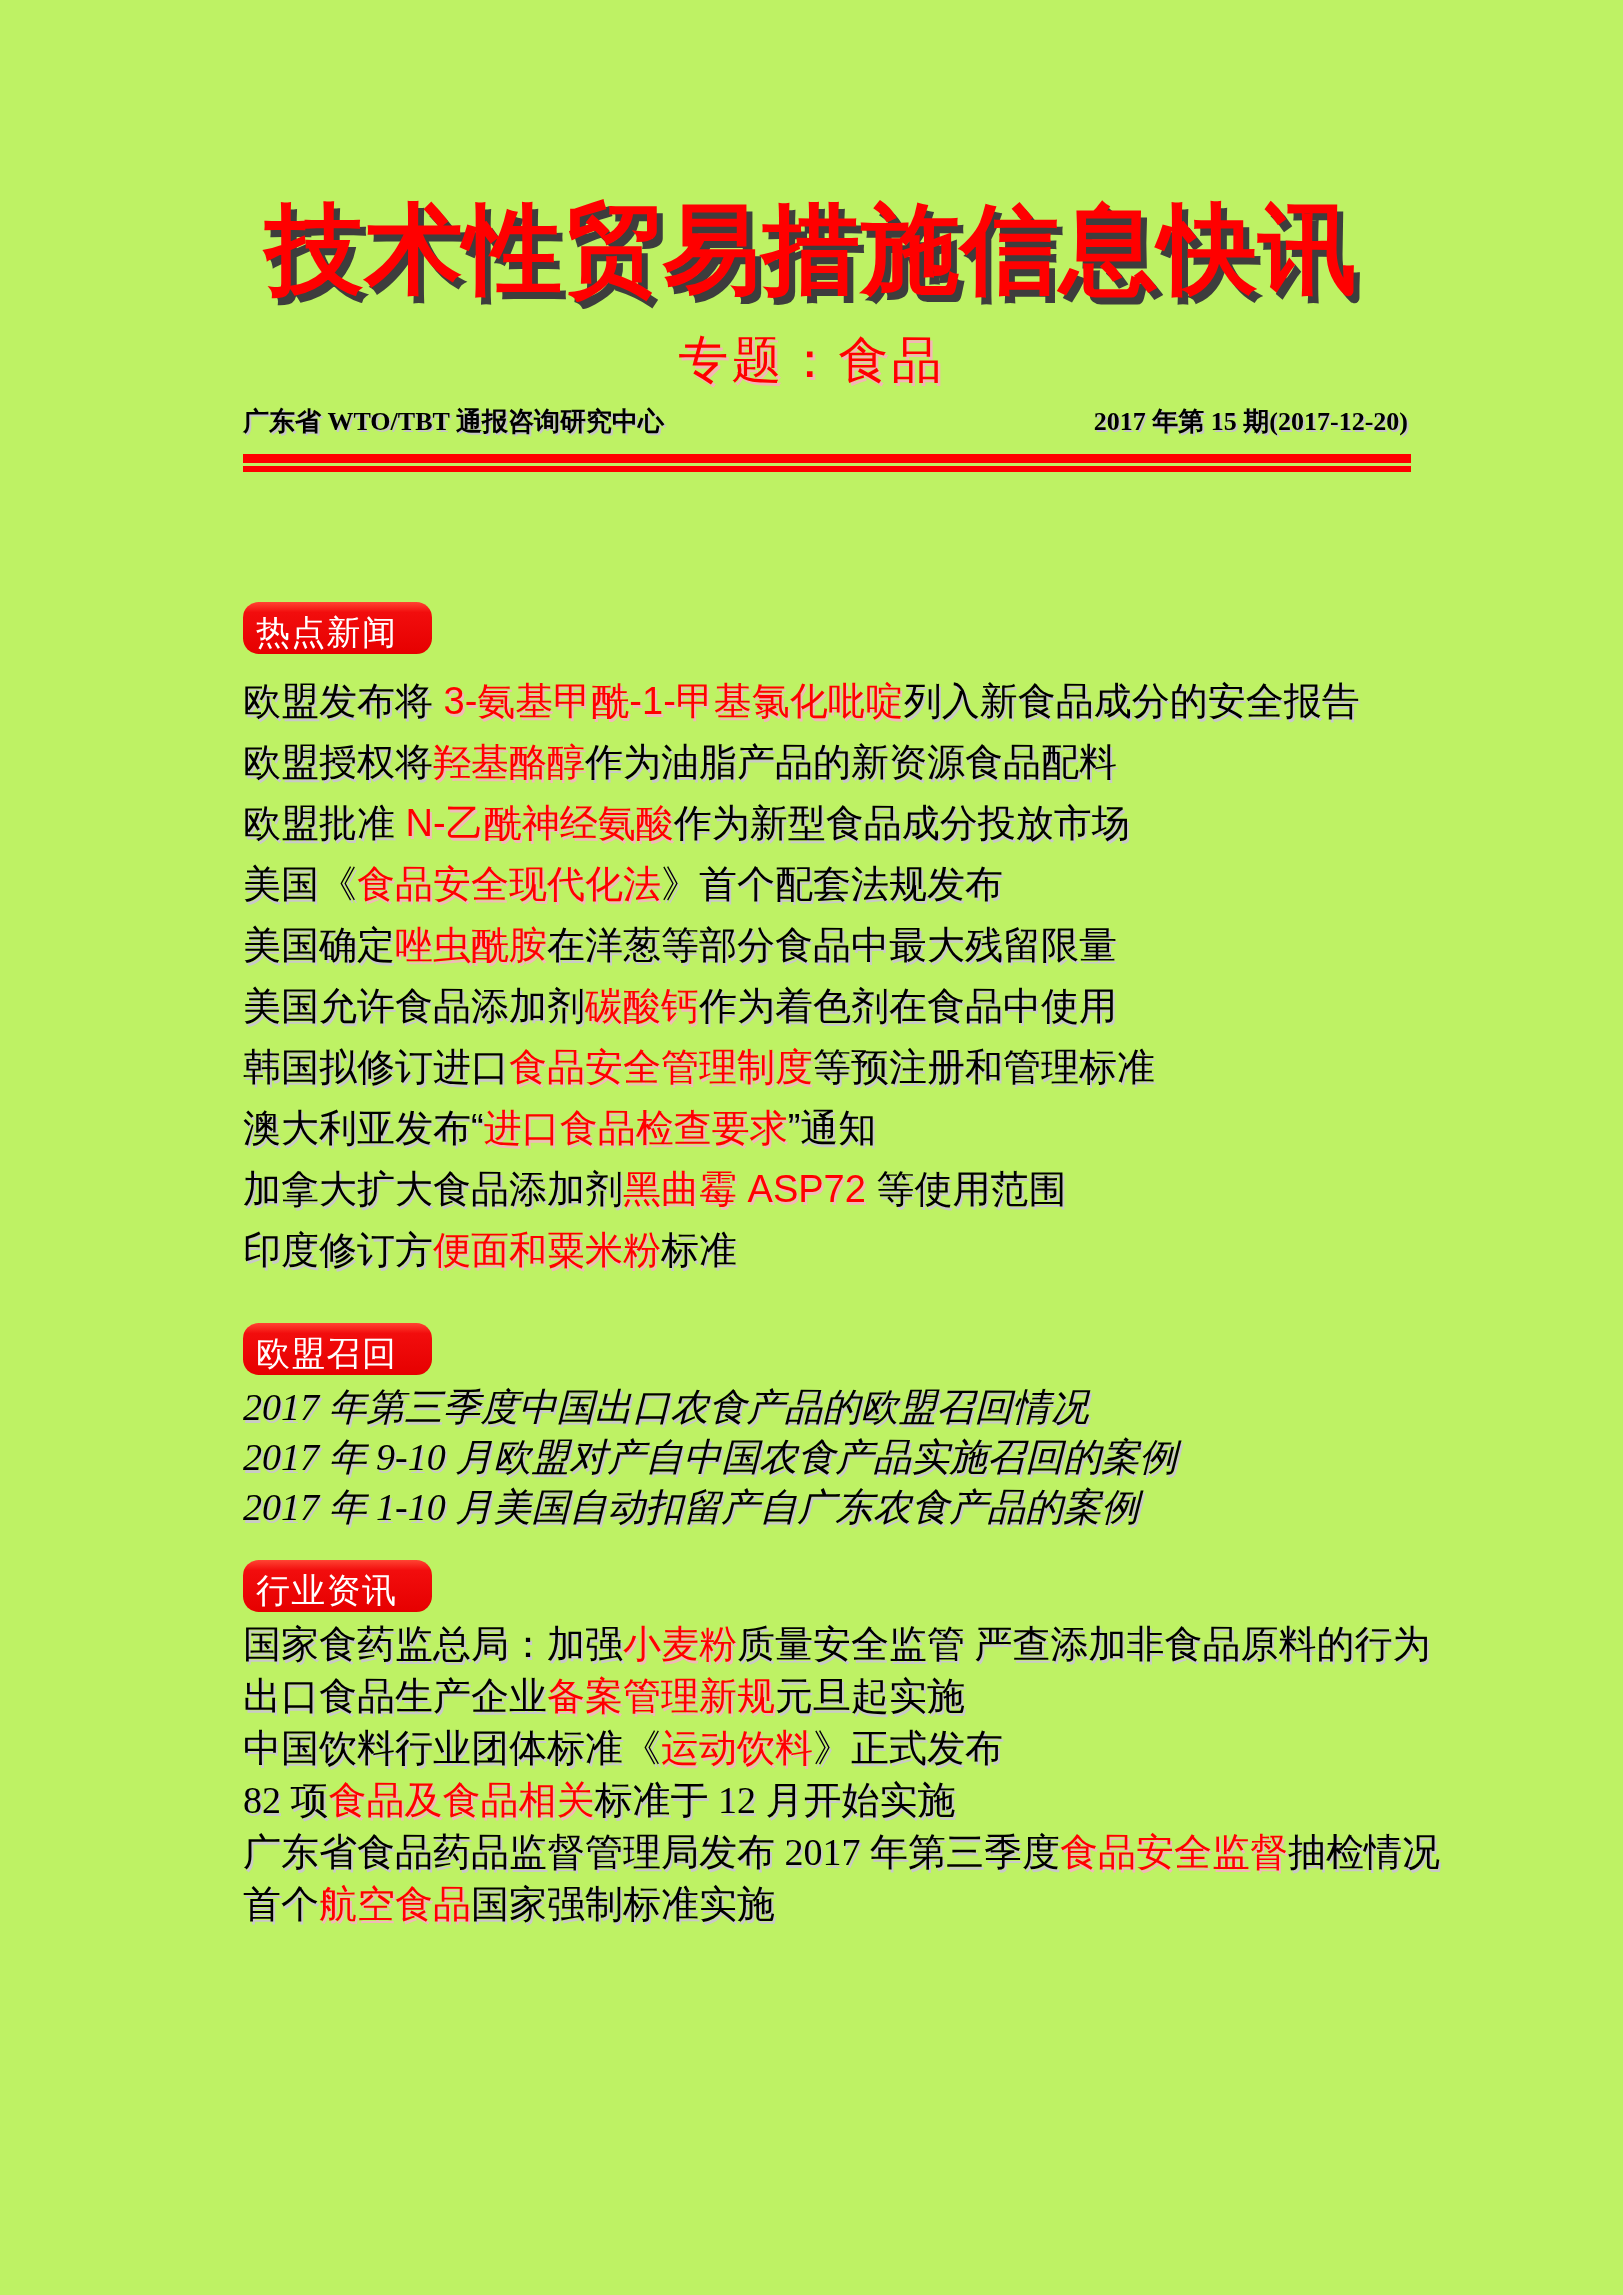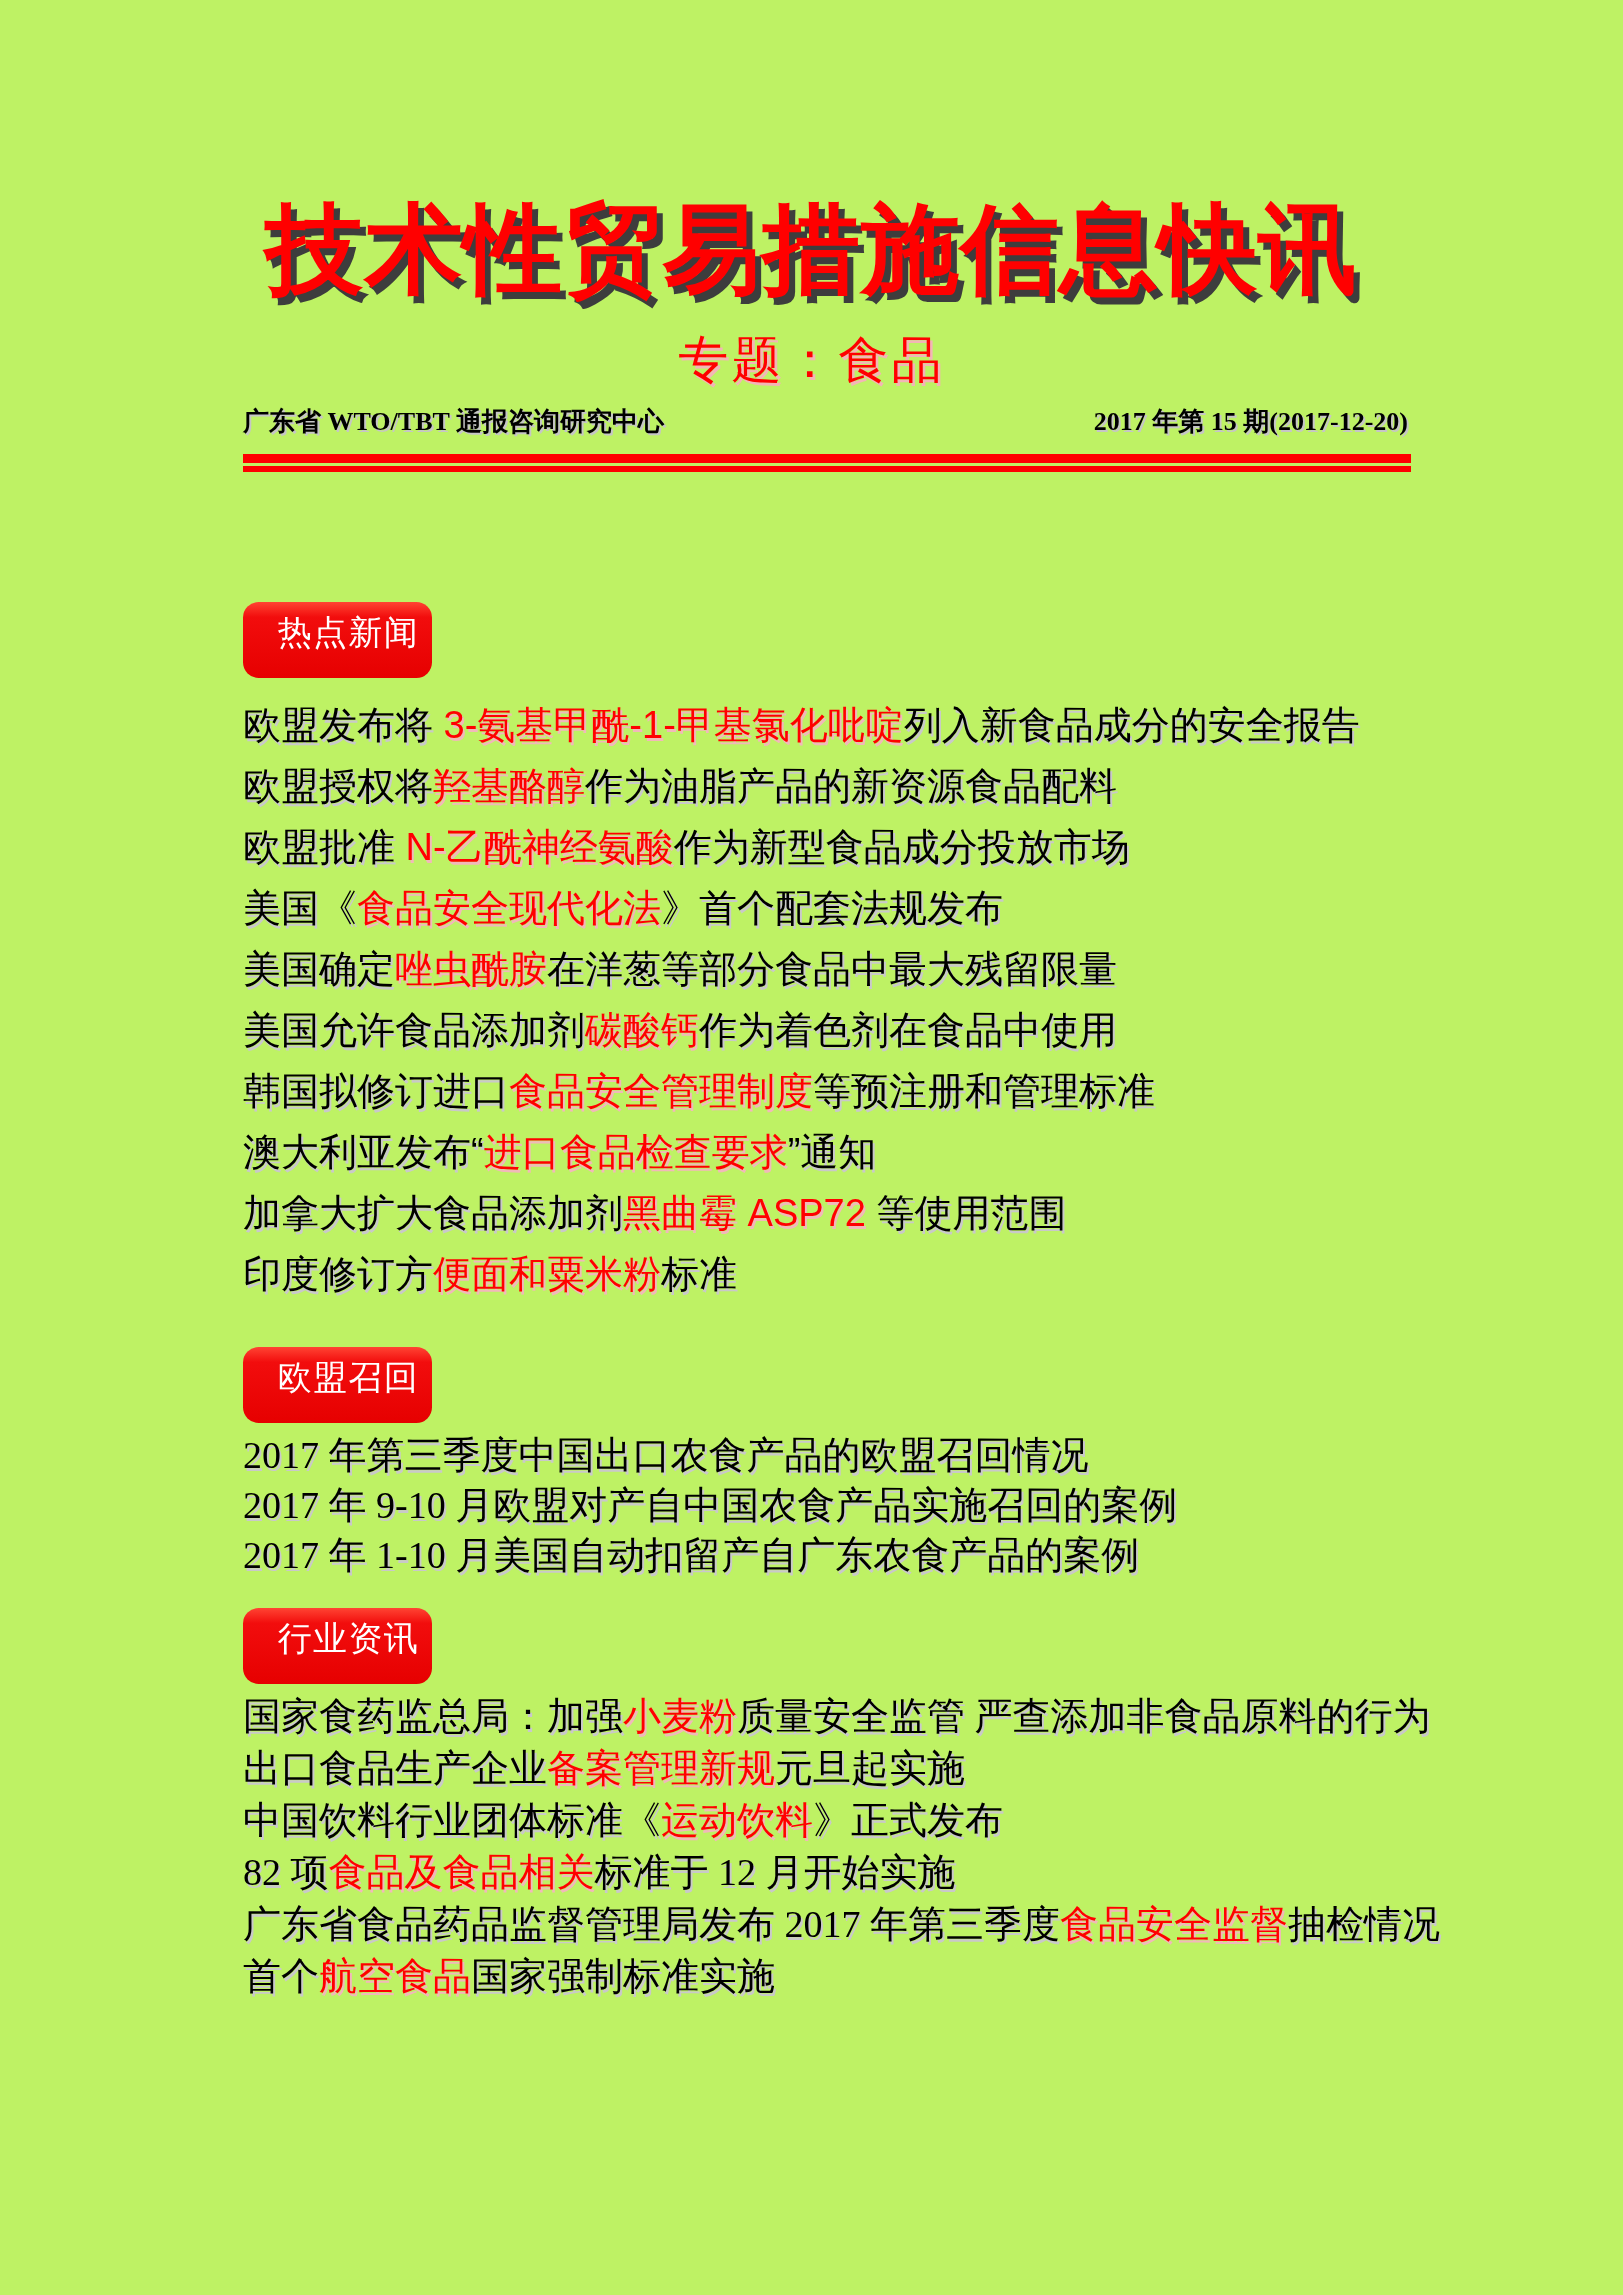--- a/index.html
+++ b/index.html
@@ -31,35 +31,35 @@
   .rules .r2{ height:5.2px;  background:var(--red); margin-top:3.9px; }
   .toc-title{
     position:absolute; left:0; right:0; top:496px; margin:0;
     text-align:center; font-family:"Liberation Serif", serif;
     font-size:59px; line-height:1.15; font-weight:700;
     color:var(--red); text-shadow:4.6px 4.6px 0 #ababab;
   }
   .toc{ position:absolute; left:243px; top:602px; width:1172px; }
   .toc-section{ display:block; }
   .badge{
-    display:inline-block; min-width:189px; height:76px; line-height:60px;
-    text-align:right; border-radius:15.7px; box-sizing:border-box; padding:0 13px;
+    display:inline-block; min-width:189px; height:52px; line-height:60px;
+    text-align:left; border-radius:15.7px; box-sizing:border-box; padding:0 13px;
     background:linear-gradient(180deg,#ff4433 0%, #f20d0d 20%, #e60000 100%);
     color:#ffffff; font-size:34px; letter-spacing:1.3px; font-weight:400;
   }
   .item{ margin:0; font-size:38px; line-height:39px; white-space:nowrap; }
   .item .blk{ color:var(--ink); text-shadow:2px 2.6px 0 #c9c9c9; }
   .item .red{ color:var(--red); text-shadow:2px 2.6px 0 #f1b9b9; }
   
   .s1 .item, .s2 .item{ font-family:"Liberation Serif","Liberation Sans",sans-serif; }
   .s0 .badge{ margin-bottom:27.5px; }
   .s0 .item{ margin-bottom:22px; }
   .s1{ margin-top:53px; }
   .s1 .badge{ margin-bottom:13px; }
-  .s1 .item{ margin-bottom:11px; }
+  .s1 .item{ margin-bottom:11px;font-style:italic; }
   .s2{ margin-top:33px; }
   .s2 .badge{ margin-bottom:13px; }
   .s2 .item{ margin-bottom:13px; }
 </style>
 </head>
 <body>
 
 <div class="page">
   <h1 class="page-title">技术性贸易措施信息快讯</h1>
   <div class="page-subtitle">专题：食品</div>

